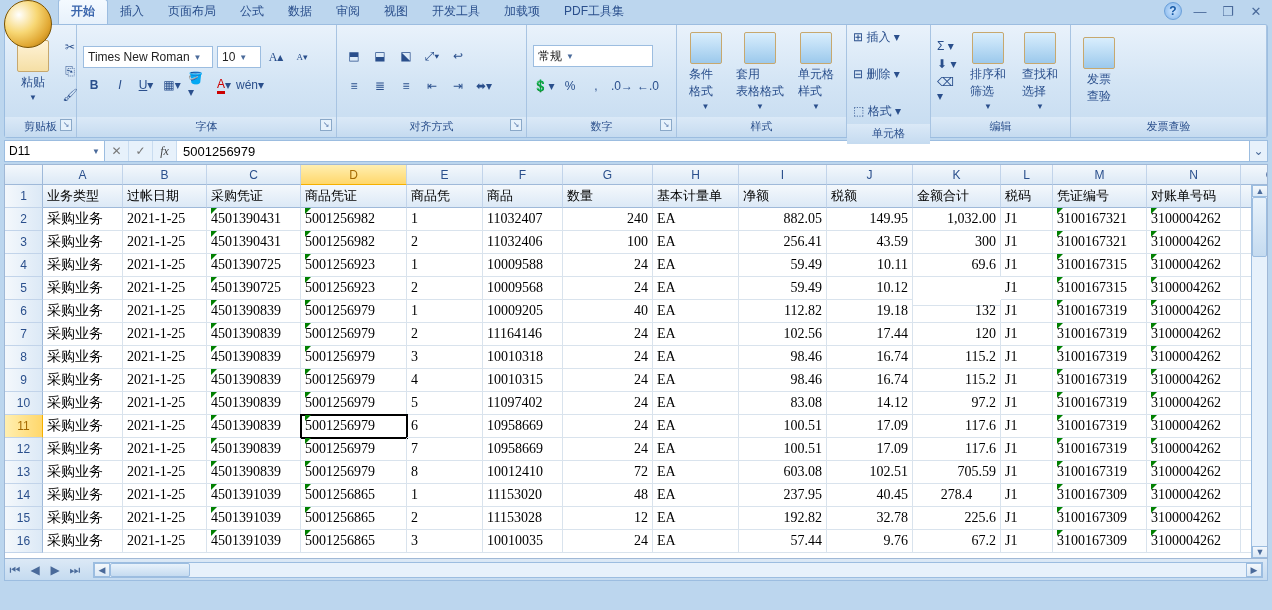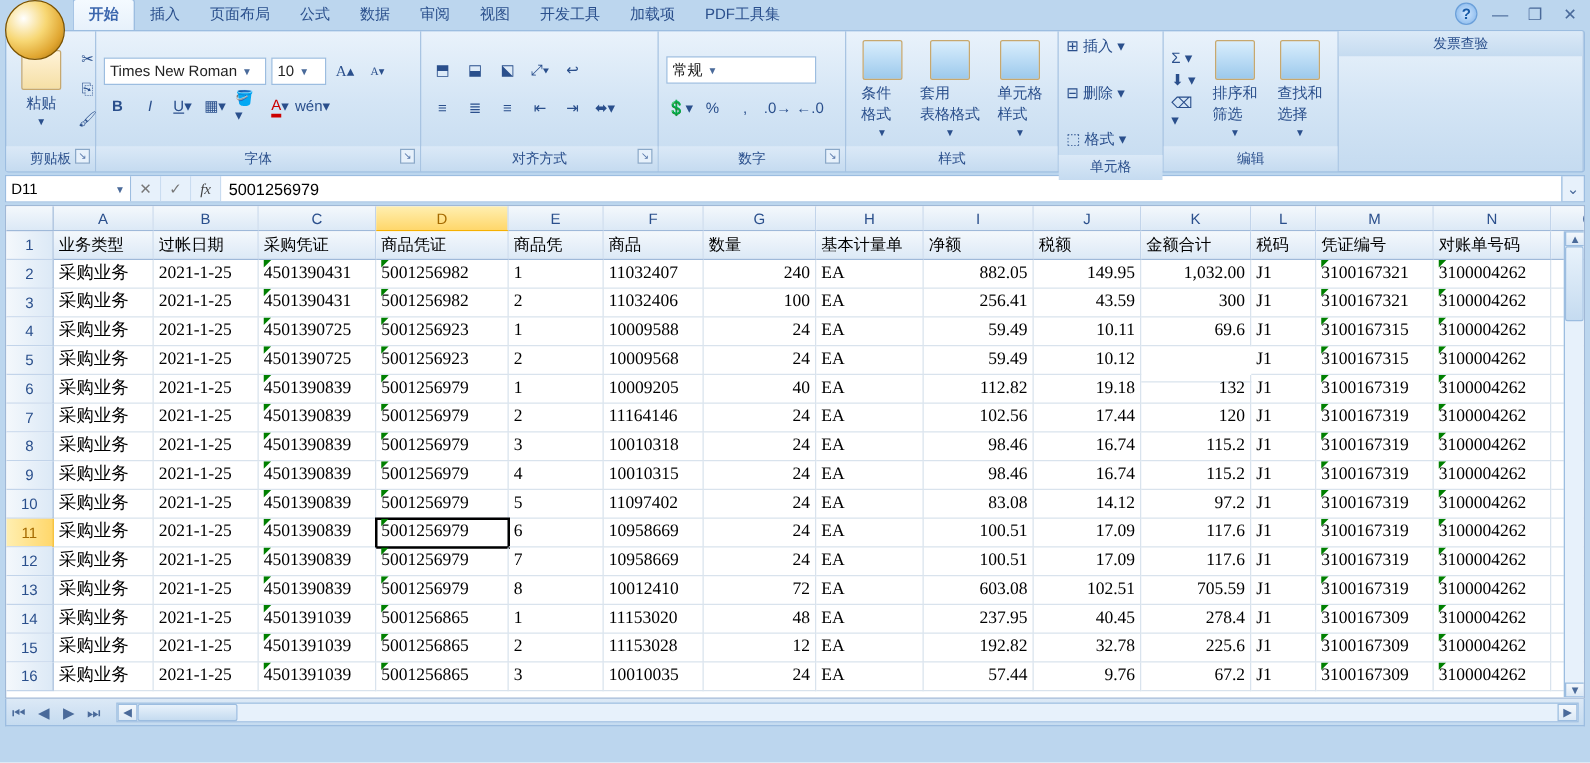--- a/index.html
+++ b/index.html
@@ -227,20 +227,27 @@
           <div class="bigicon" style="background:linear-gradient(#d9eefd,#9cc9ec)"></div>
           <span style="white-space:pre">查找和
 选择</span>
           <span class="dd">▼</span>
         </div>
     </div>
     <div class="group-label">编辑</div>
   </div>
 
   <div class="group" style="flex:1">
+    <div class="group-body">
+      <div class="bigbtn">
+          <div class="bigicon" style="background:linear-gradient(#d9eefd,#9cc9ec)"></div>
+          <span style="white-space:pre">发票
+查验</span>
+        </div>
+    </div>
     <div class="group-label">发票查验</div>
   </div>
 </div>
 
 <div class="fbar">
   <div class="namebox">
       <span>D11</span>
       <span class="arrow">▼</span>
     </div>
   <span class="fbtn">✕</span>
@@ -509,21 +516,21 @@
         <div class="cell txt" style="width: 80px;">采购业务</div>
         <div class="cell txt" style="width: 84px;">2021-1-25</div>
         <div class="cell txt greentri" style="width: 94px;">4501391039</div>
         <div class="cell txt greentri" style="width: 106px;">5001256865</div>
         <div class="cell txt" style="width: 76px;">1</div>
         <div class="cell txt" style="width: 80px;">11153020</div>
         <div class="cell num" style="width: 90px;">48</div>
         <div class="cell txt" style="width: 86px;">EA</div>
         <div class="cell num" style="width: 88px;">237.95</div>
         <div class="cell num" style="width: 86px;">40.45</div>
-        <div class="cell num" style="width: 88px;">278.4</div>
+        <div class="cell num" style="width: 88px; text-align: center;">278.4</div>
         <div class="cell txt" style="width: 52px;">J1</div>
         <div class="cell txt greentri" style="width: 94px;">3100167309</div>
         <div class="cell txt greentri" style="width: 94px;">3100004262</div>
         <div class="cell txt" style="width: 60px;"></div>
       </div>
       <div class="row">
         <div class="rh">15</div>
         <div class="cell txt" style="width: 80px;">采购业务</div>
         <div class="cell txt" style="width: 84px;">2021-1-25</div>
         <div class="cell txt greentri" style="width: 94px;">4501391039</div>

